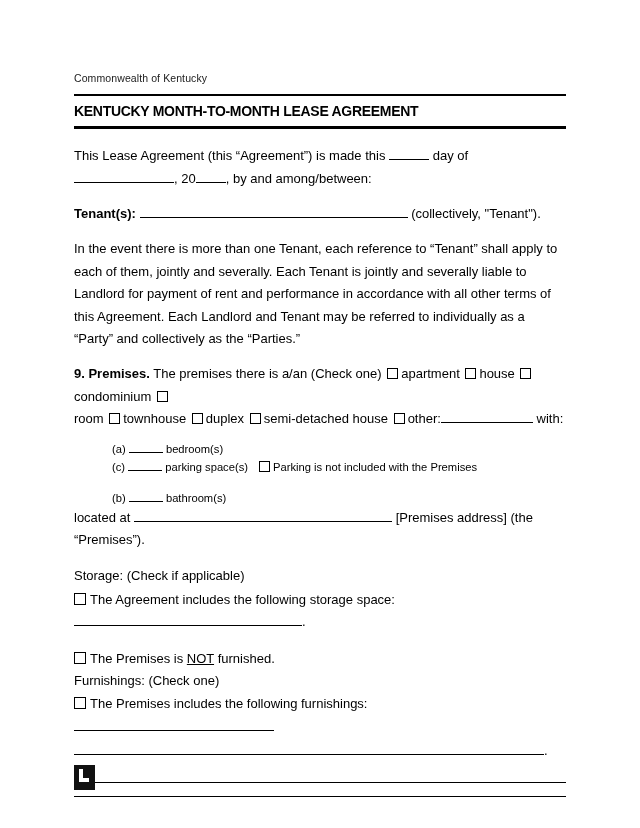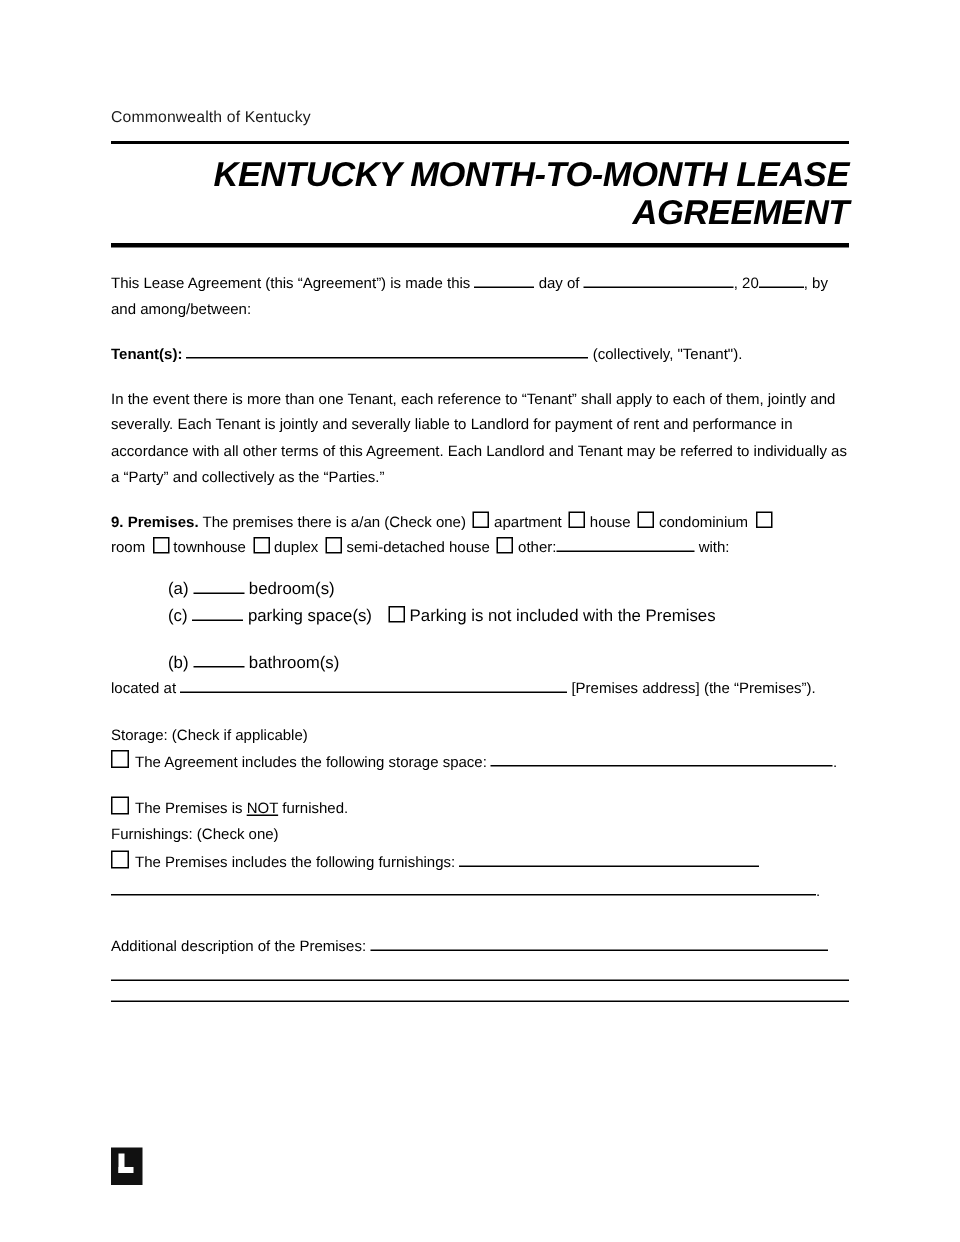--- a/index.html
+++ b/index.html
@@ -26,35 +26,34 @@
     font-size: 10.5px;
     color: #1a1a1a;
     margin: 0 0 10px 0;
     letter-spacing: 0.1px;
   }
   .title-rule-top {
     border-top: 2px solid #000;
     margin: 0;
   }
   .doc-title {
-    font-size: 23px;
+    font-size: 14px;
     font-weight: bold;
-    text-align: right;
+    text-align: left;
     letter-spacing: -0.3px;
     margin: 0;
     padding: 8px 0 7px 0;
     line-height: 1.1;
-    font-style: italic;
   }
   .title-rule-bottom {
     border-top: 3px solid #000;
     margin: 0 0 16px 0;
   }
   p, .line {
-    font-size: 10px;
+    font-size: 13px;
     line-height: 1.72;
     margin: 0 0 13px 0;
     color: #000;
   }
   .tight { margin-bottom: 0; }
   .blank {
     display: inline-block;
     border-bottom: 1px solid #000;
     vertical-align: baseline;
     height: 0.95em;
@@ -210,22 +209,18 @@
     <p class="tight">
       <span class="cb-lg"></span><span>The Premises includes the following furnishings:</span>
       <span class="blank" style="width:200px"></span>
     </p>
     <p class="tight" style="margin-top:2px">
       <span class="blank" style="width:470px"></span>.
     </p>
   </div>
 
   <div class="section addl-lines" style="margin-top:20px">
-    <p class="tight">
-      <span>Additional description of the Premises:</span>
-      <span class="blank" style="width:305px"></span>
-    </p>
     <div class="fullrule"></div>
     <div class="fullrule"></div>
   </div>
 
   <div class="logo"></div>
 </div>
 
 </body></html>

